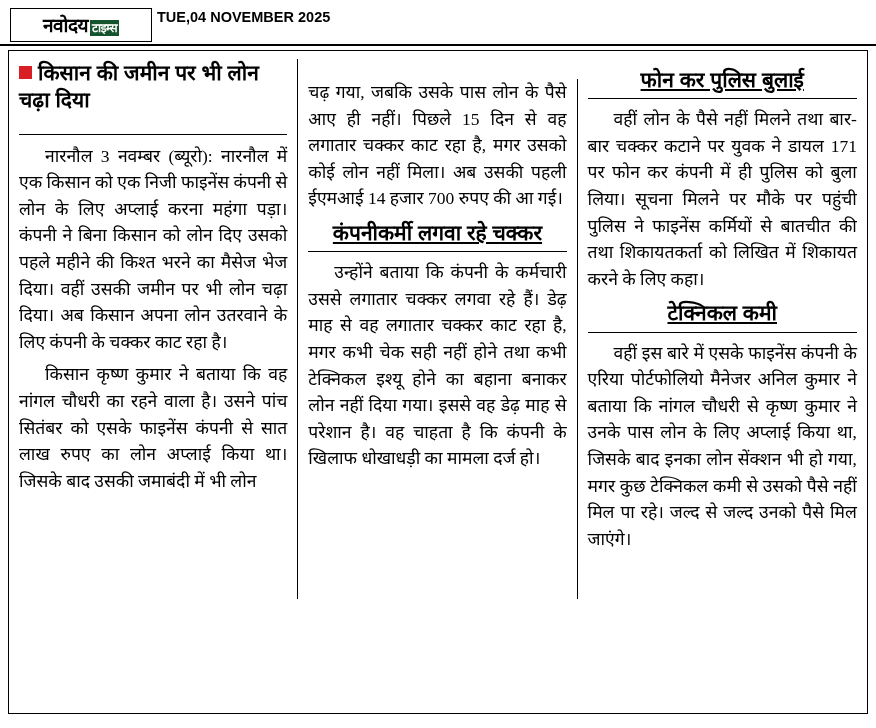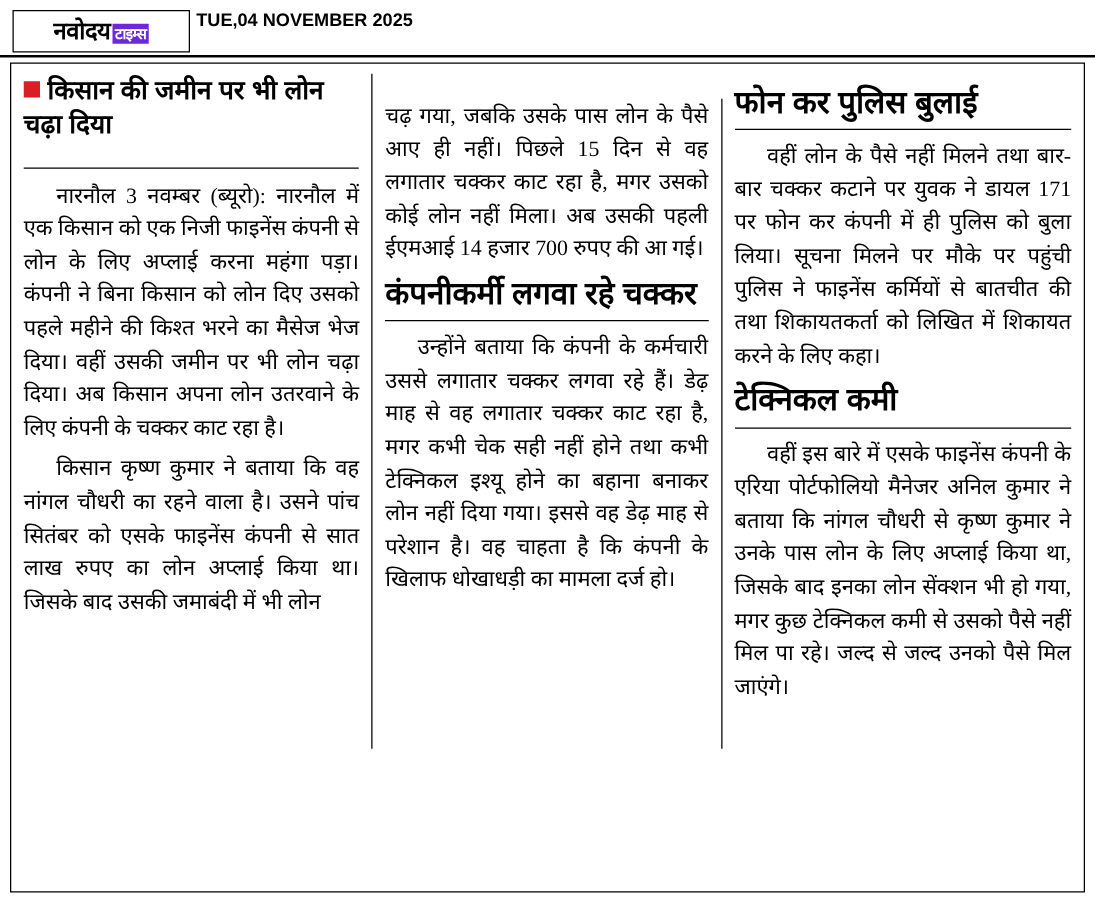--- a/index.html
+++ b/index.html
@@ -38,21 +38,21 @@
   .logo-text {
     font-family: "Liberation Sans", sans-serif;
     font-weight: bold;
     font-size: 19px;
     letter-spacing: -0.5px;
     white-space: nowrap;
     line-height: 1;
   }
   .logo-text .small {
     font-size: 12px;
-    background: #6d28d9;
+    background: #14532d;
     color: #fff;
     padding: 1px 2px;
     margin-left: 2px;
   }
   .edition-block {
     margin-left: 5px;
     font-family: "Liberation Sans", sans-serif;
     font-weight: bold;
     font-size: 14.5px;
     line-height: 1.45;
@@ -115,23 +115,25 @@
     vertical-align: 1px;
   }
   .kicker-rule {
     border-bottom: 1.5px solid #000;
     margin: 4px 0 8px 0;
   }
 
   .subhead {
     font-family: "Liberation Sans", sans-serif;
     font-weight: bold;
-    font-size: 25px;
+    font-size: 21px;
     line-height: 1.25;
+    text-align: center;
     margin: 8px 0 2px 0;
+    text-decoration: underline;
   }
   .subhead-rule {
     border-bottom: 1.5px solid #000;
     margin: 5px 0 7px 0;
   }
 
   p.body {
     font-family: "Liberation Serif", serif;
     font-size: 17.5px;
     line-height: 1.52;

